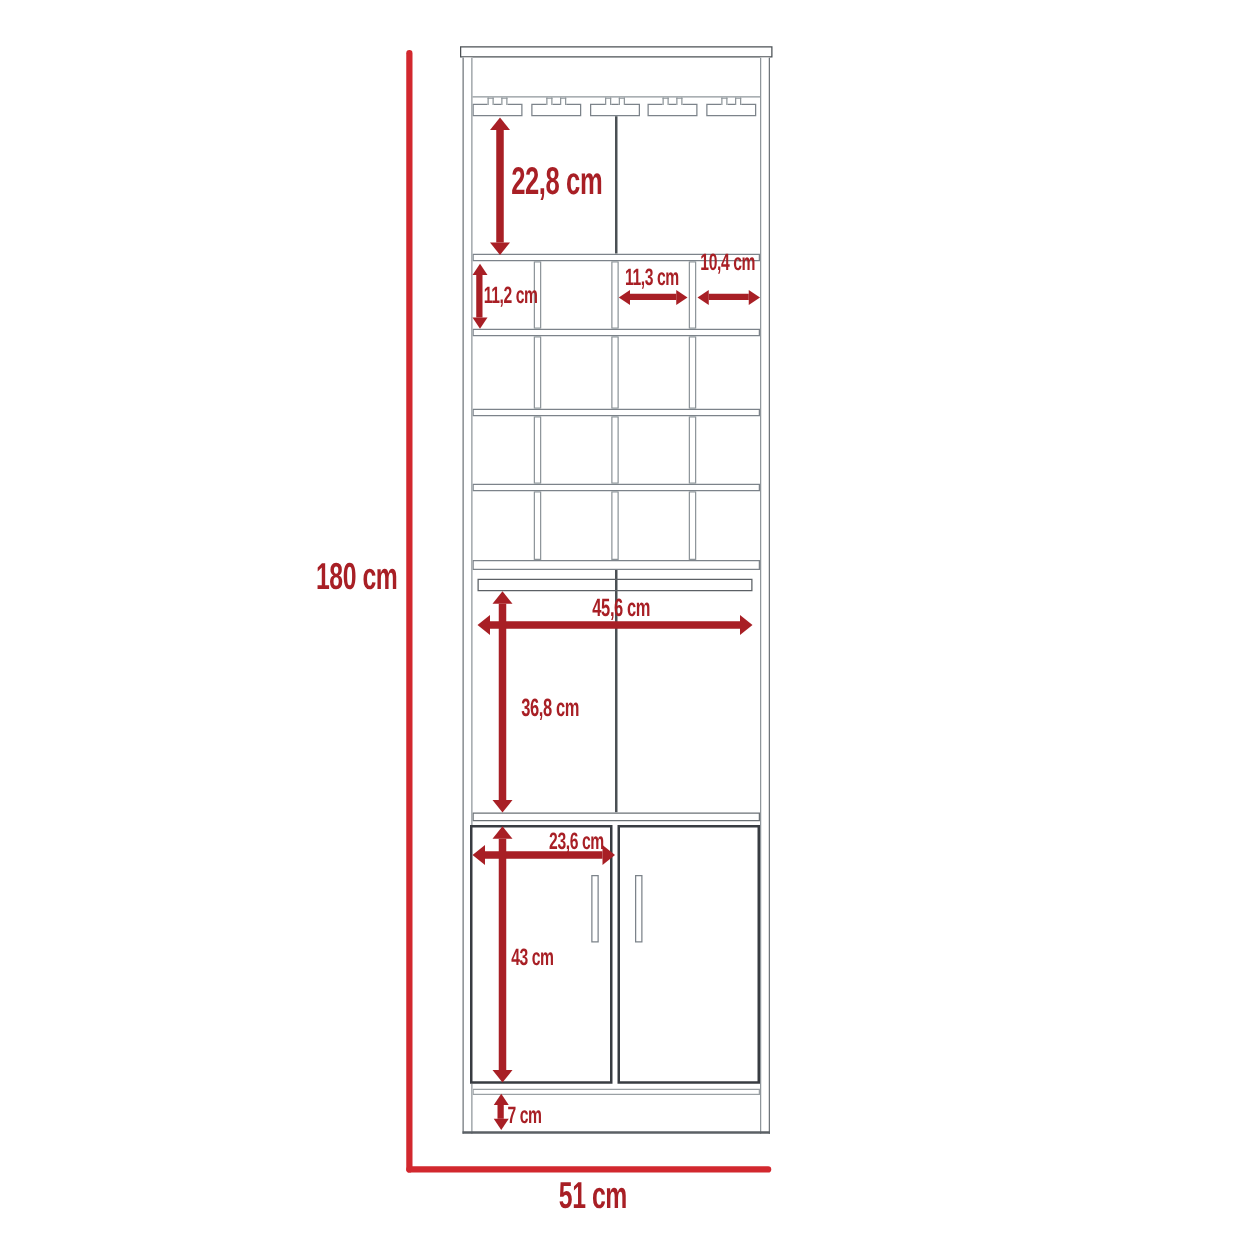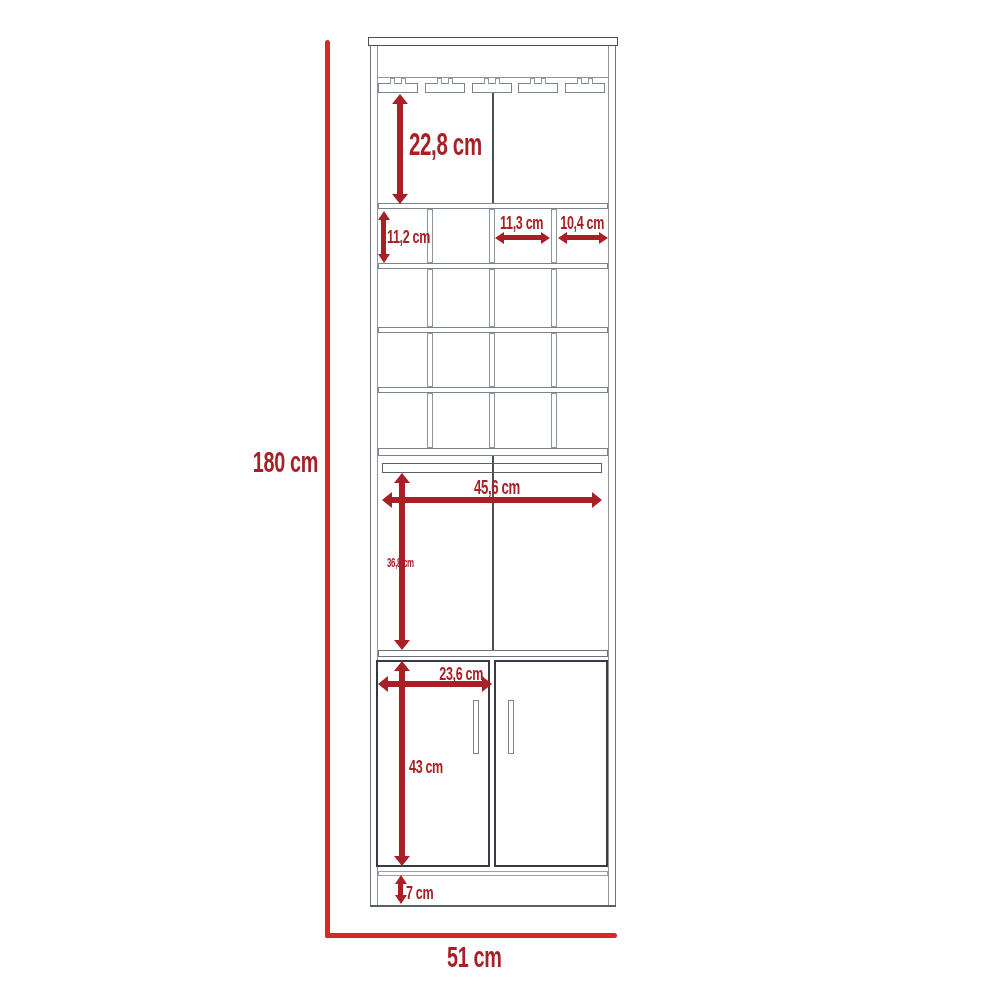--- a/index.html
+++ b/index.html
@@ -149,27 +149,27 @@
 
   <div class="lbl" style="left:409px;top:129px;font-size:31px;">
     <span class="cond">22,8 cm</span>
   </div>
   <div class="lbl" style="left:387px;top:227px;font-size:19px;">
     <span class="cond">11,2 cm</span>
   </div>
   <div class="lbl ctr" style="left:472px;top:213px;width:100px;font-size:19px;text-align:center;">
     <span class="cond">11,3 cm</span>
   </div>
-  <div class="lbl ctr" style="left:532px;top:213px;width:100px;font-size:19px;">
+  <div class="lbl ctr" style="left:532px;top:201px;width:100px;font-size:19px;">
     <span class="cond">10,4 cm</span>
   </div>
   <div class="lbl ctr" style="left:447px;top:477px;width:100px;font-size:20px;">
     <span class="cond">45,6 cm</span>
   </div>
-  <div class="lbl" style="left:387px;top:557px;font-size:12px;">
+  <div class="lbl" style="left:417px;top:557px;font-size:20px;">
     <span class="cond">36,8 cm</span>
   </div>
   <div class="lbl ctr" style="left:411px;top:664px;width:100px;font-size:19px;">
     <span class="cond">23,6 cm</span>
   </div>
   <div class="lbl" style="left:409px;top:757px;font-size:19px;">
     <span class="cond">43 cm</span>
   </div>
   <div class="lbl" style="left:406px;top:883px;font-size:19px;">
     <span class="cond">7 cm</span>

